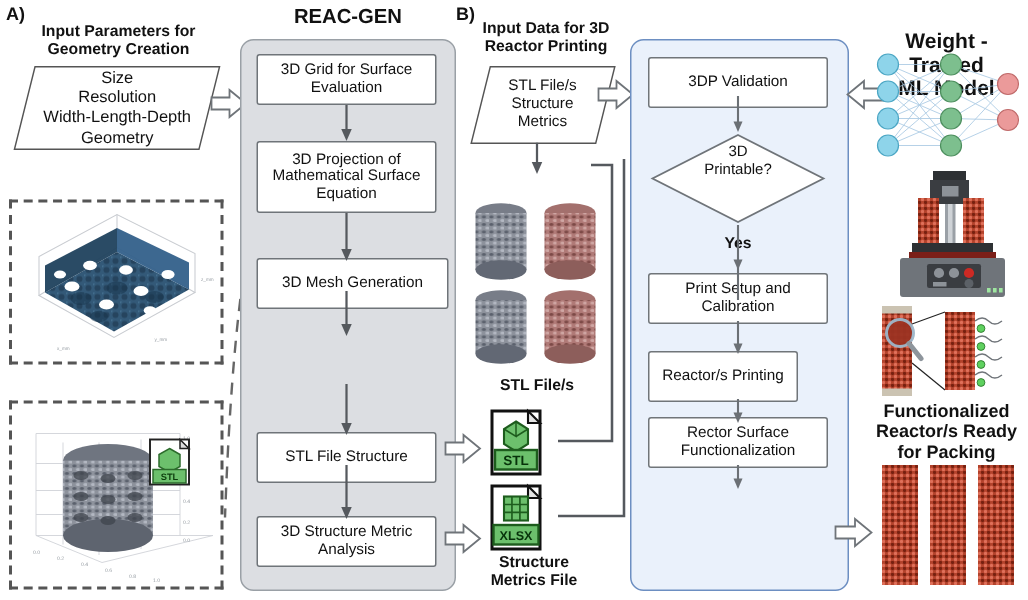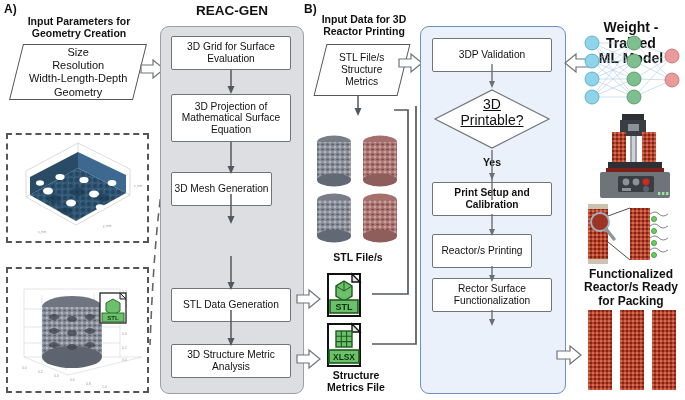--- a/index.html
+++ b/index.html
@@ -164,22 +164,22 @@
 
   <svg class="abs" style="left:140px;top:115px;" width="40" height="235">
     <path d="M36 2 C22 50 14 120 10 230" stroke="#666" stroke-width="1.6" fill="none" stroke-dasharray="8 6"></path>
   </svg>
 
   <div class="abs col-title" style="left:166px;top:4px;width:132px;">REAC-GEN</div>
   <div class="abs panel-gray" style="left:160px;top:26px;width:142px;height:366px;"></div>
 
   <div class="abs pbox" style="left:171px;top:36px;width:120px;height:34px;">3D Grid for Surface Evaluation</div>
   <div class="abs pbox" style="left:171px;top:94px;width:120px;height:48px;">3D Projection of Mathematical Surface Equation</div>
-  <div class="abs pbox" style="left:171px;top:172px;width:101px;height:22px;">3D Mesh Generation</div>
-  <div class="abs pbox" style="left:171px;top:288px;width:120px;height:22px;">STL Data Generation</div>
+  <div class="abs pbox" style="left:171px;top:172px;width:128px;height:22px;">3D Mesh Generation</div>
+  <div class="abs pbox" style="left:171px;top:288px;width:120px;height:22px;">STL File Structure</div>
   <div class="abs pbox" style="left:171px;top:344px;width:120px;height:34px;">3D Structure Metric Analysis</div>
 
   <svg class="abs" style="left:160px;top:26px;" width="142" height="366">
     <g stroke="#55595e" stroke-width="1.5" fill="none" marker-end="">
       <path d="M71 44 L71 64"></path>
         <path d="M71 116 L71 144"></path>
       <path d="M71 168 L71 194"></path>
         <path d="M71 230 L71 260"></path>
       <path d="M71 284 L71 316"></path>
     </g>
@@ -265,26 +265,26 @@
     </g>
   </svg>
 
   <div class="abs panel-blue" style="left:420px;top:26px;width:144px;height:366px;"></div>
 
   <div class="abs pbox blue" style="left:432px;top:38px;width:120px;height:26px;">3DP Validation</div>
 
   <svg class="abs" style="left:432px;top:88px;" width="120" height="62">
     <polygon points="60,2 117,31 60,60 3,31" fill="#fff" stroke="#6f7479" stroke-width="1.2"></polygon>
   </svg>
-  <div class="abs" style="left:432px;top:96px;width:120px;text-align:center;font-size:14px;line-height:1.15;white-space:pre-line;text-decoration:underline;">3D
+  <div class="abs" style="left:432px;top:96px;width:120px;text-align:center;font-size:10px;line-height:1.15;white-space:pre-line;">3D
 Printable?</div>
 
   <div class="abs lbl-yes" style="left:432px;top:156px;width:120px;text-align:center;">Yes</div>
 
-  <div class="abs pbox blue" style="left:432px;top:182px;width:120px;height:32px;font-weight:bold;">Print Setup and Calibration</div>
+  <div class="abs pbox blue" style="left:432px;top:182px;width:120px;height:32px;">Print Setup and Calibration</div>
   <div class="abs pbox blue" style="left:432px;top:234px;width:100px;height:24px;">Reactor/s Printing</div>
   <div class="abs pbox blue" style="left:432px;top:278px;width:120px;height:32px;">Rector Surface Functionalization</div>
 
   <svg class="abs" style="left:420px;top:26px;" width="144" height="366">
     <g stroke="#6b7075" stroke-width="1.4" fill="none" stroke-dasharray="0">
       <path d="M72 38 L72 56"></path>
       <path d="M72 124 L72 148"></path>
       <path d="M72 174 L72 152"></path>
       <path d="M72 188 L72 204"></path>
       <path d="M72 240 L72 252"></path>

